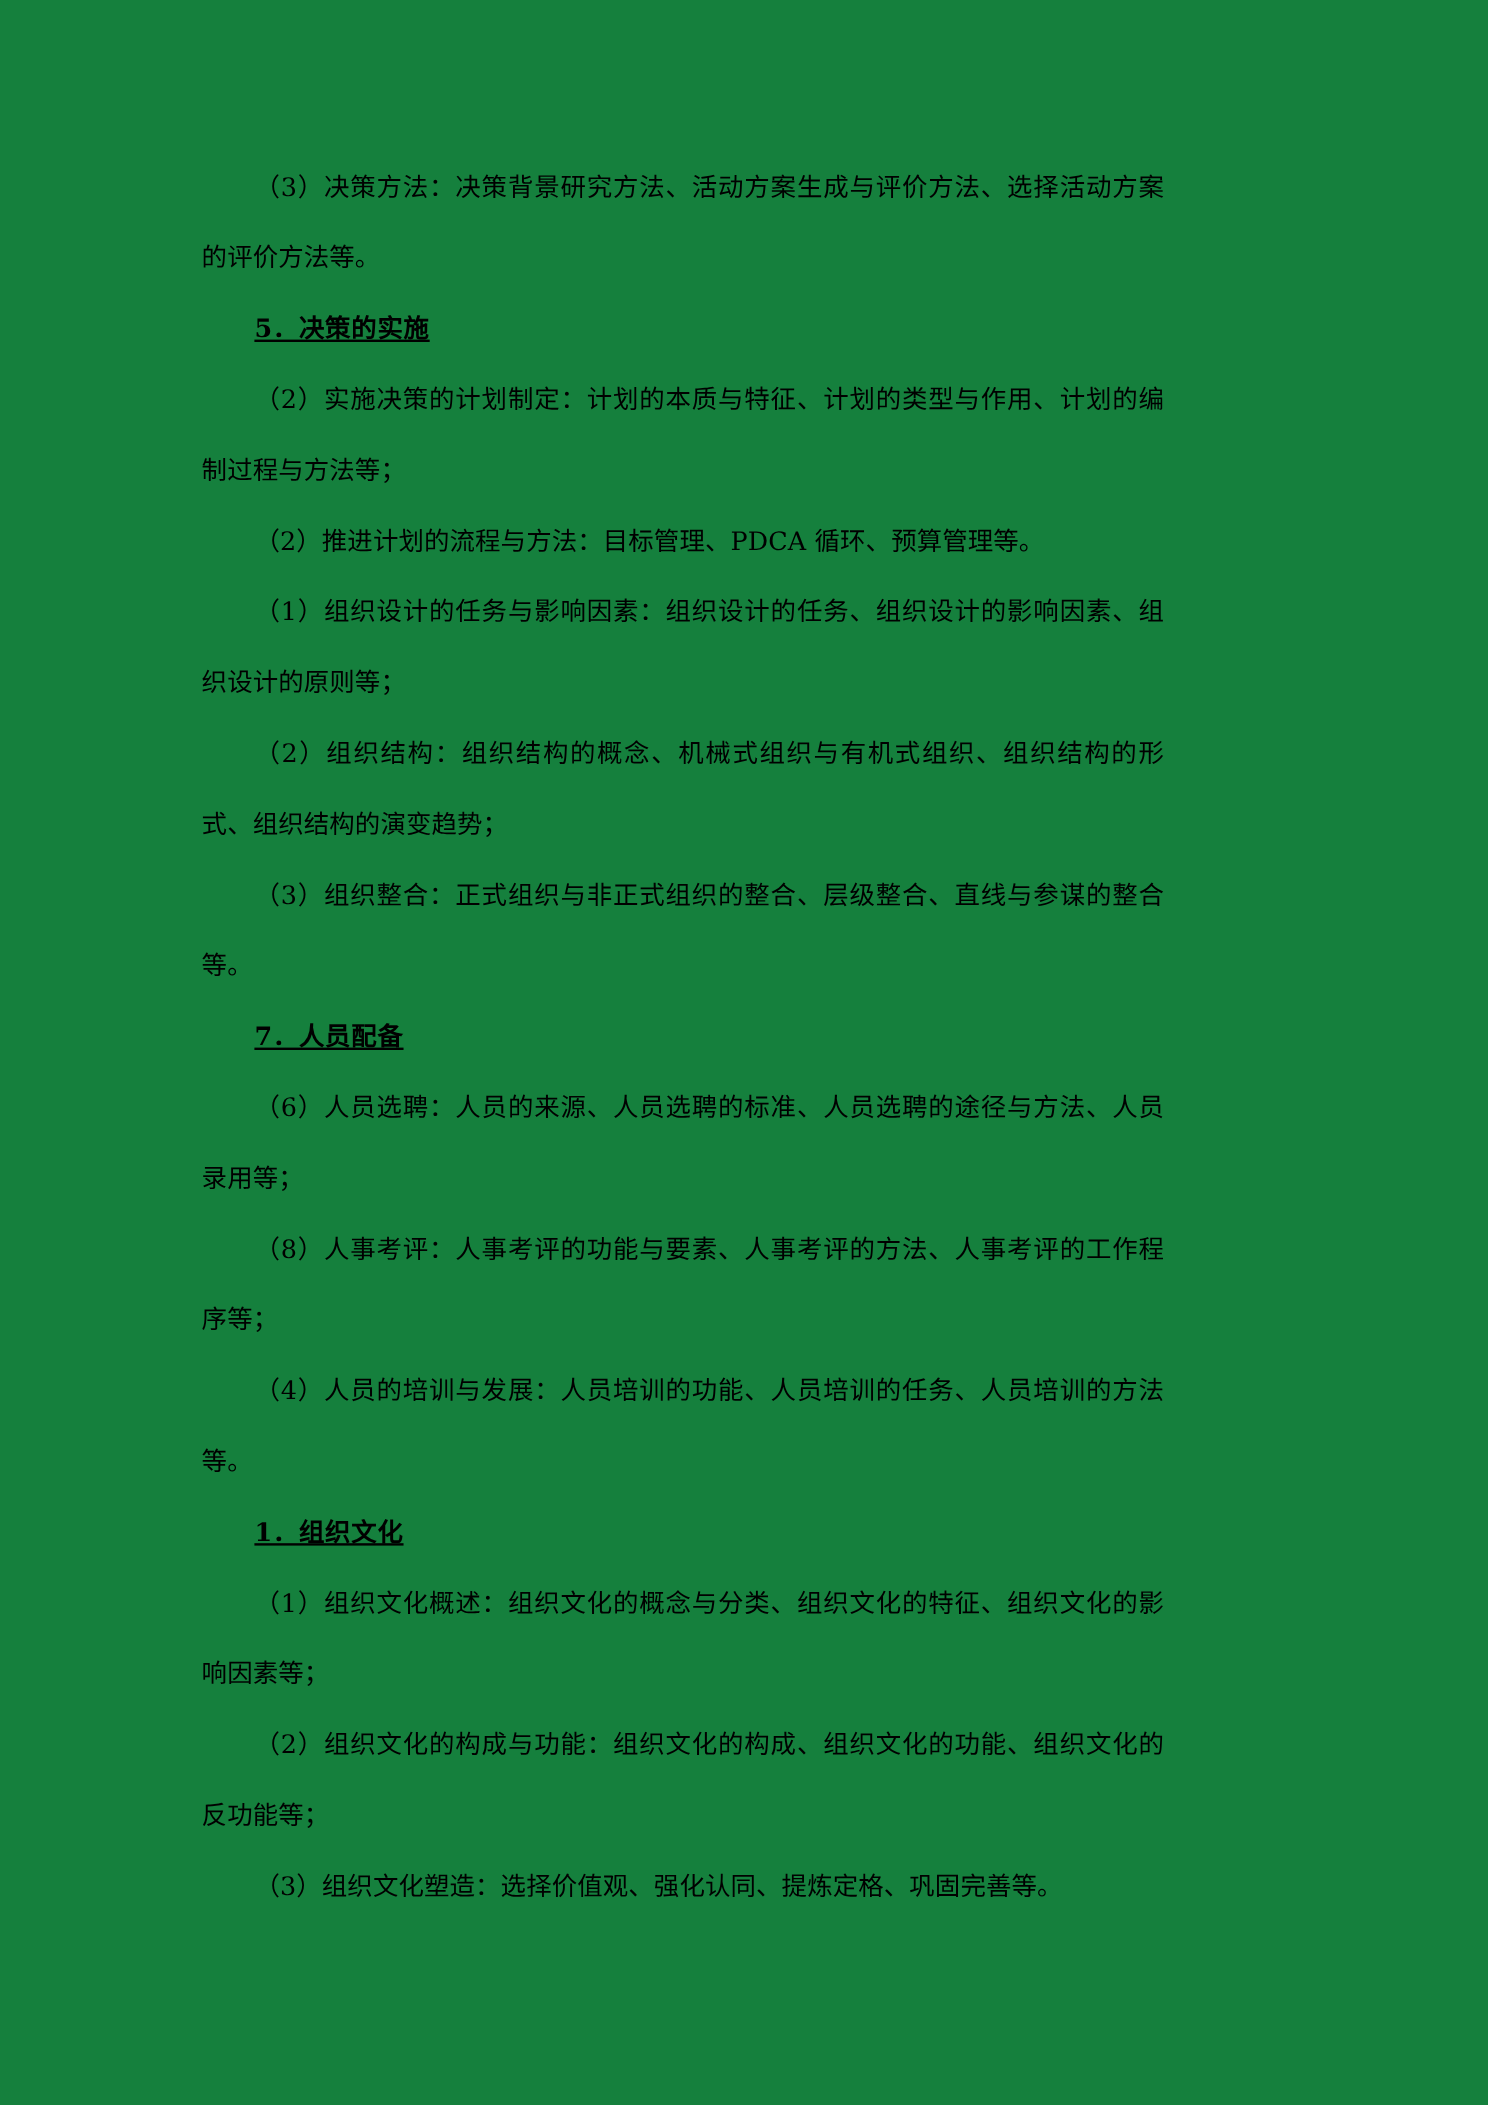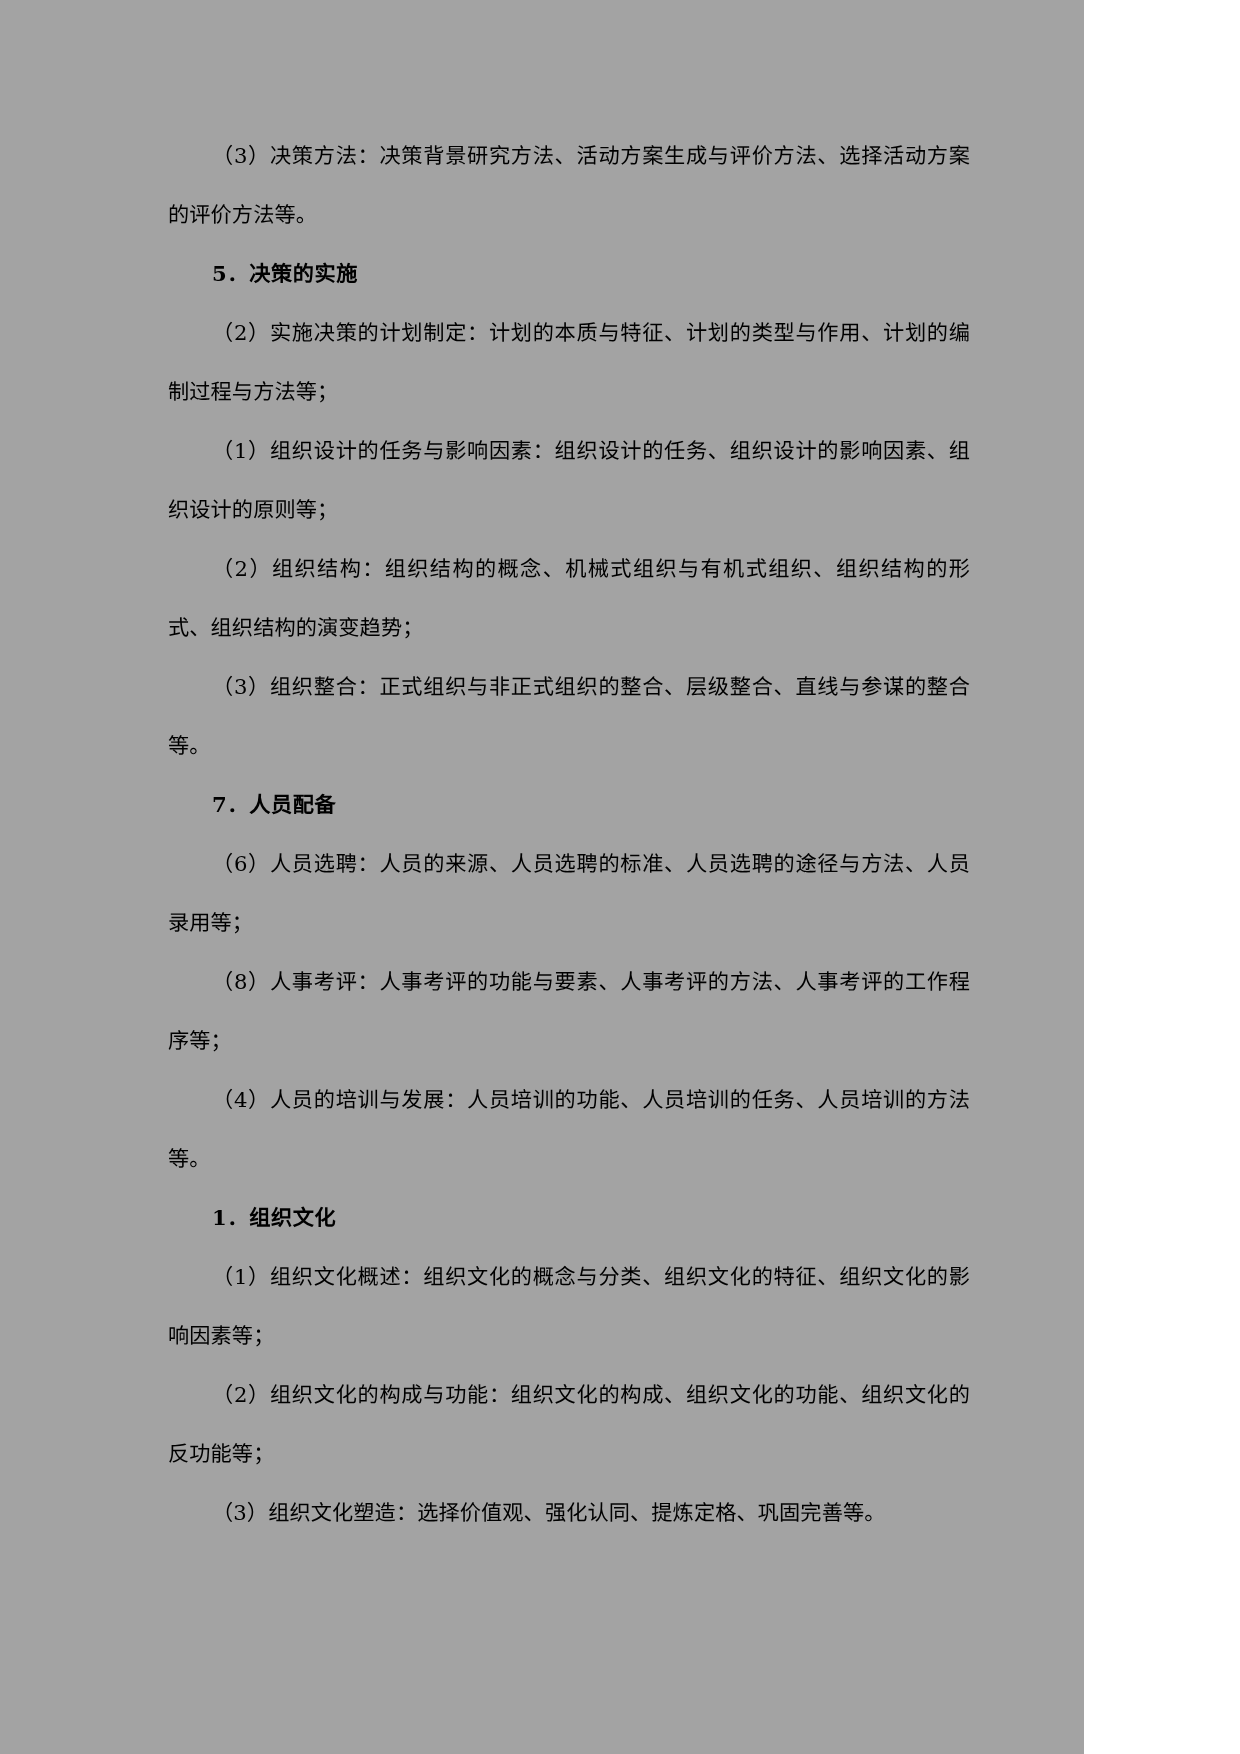--- a/index.html
+++ b/index.html
@@ -15,23 +15,23 @@
     overflow: hidden;
     font-family: "DejaVu Serif", "Liberation Serif", serif;
     color: #000000;
     -webkit-font-smoothing: none;
   }
 
   #page {
     position: absolute;
     top: 0;
     left: 0;
-    width: 1084px;
+    width: 1240px;
     height: 1754px;
-    background: #a3a3a3;
+    background: #15803d;
   }
 
   
   #content {
     position: absolute;
     left: 168px;
     top: 126px;
     width: 802px;
   }
 
@@ -48,39 +48,41 @@
   }
 
   
   .heading {
     margin: 0;
     font-size: 21.2px;
     line-height: 59px;
     font-weight: 700;
     text-indent: 44px;
     letter-spacing: 0.6px;
+    text-decoration: underline;
   }
 
   
   .item {
     text-indent: 44px;
   }
 </style>
 </head>
 <body>
 
 <div id="page">
   <div id="content">
 
     <p class="para item">（3）决策方法：决策背景研究方法、活动方案生成与评价方法、选择活动方案的评价方法等。</p>
 
     <p class="heading">5．决策的实施</p>
 
     <p class="para item">（2）实施决策的计划制定：计划的本质与特征、计划的类型与作用、计划的编制过程与方法等；</p>
 
+    <p class="para item">（2）推进计划的流程与方法：目标管理、PDCA 循环、预算管理等。</p>
 
 
     <p class="para item">（1）组织设计的任务与影响因素：组织设计的任务、组织设计的影响因素、组织设计的原则等；</p>
 
     <p class="para item">（2）组织结构：组织结构的概念、机械式组织与有机式组织、组织结构的形式、组织结构的演变趋势；</p>
 
     <p class="para item">（3）组织整合：正式组织与非正式组织的整合、层级整合、直线与参谋的整合等。</p>
 
     <p class="heading">7．人员配备</p>
 

